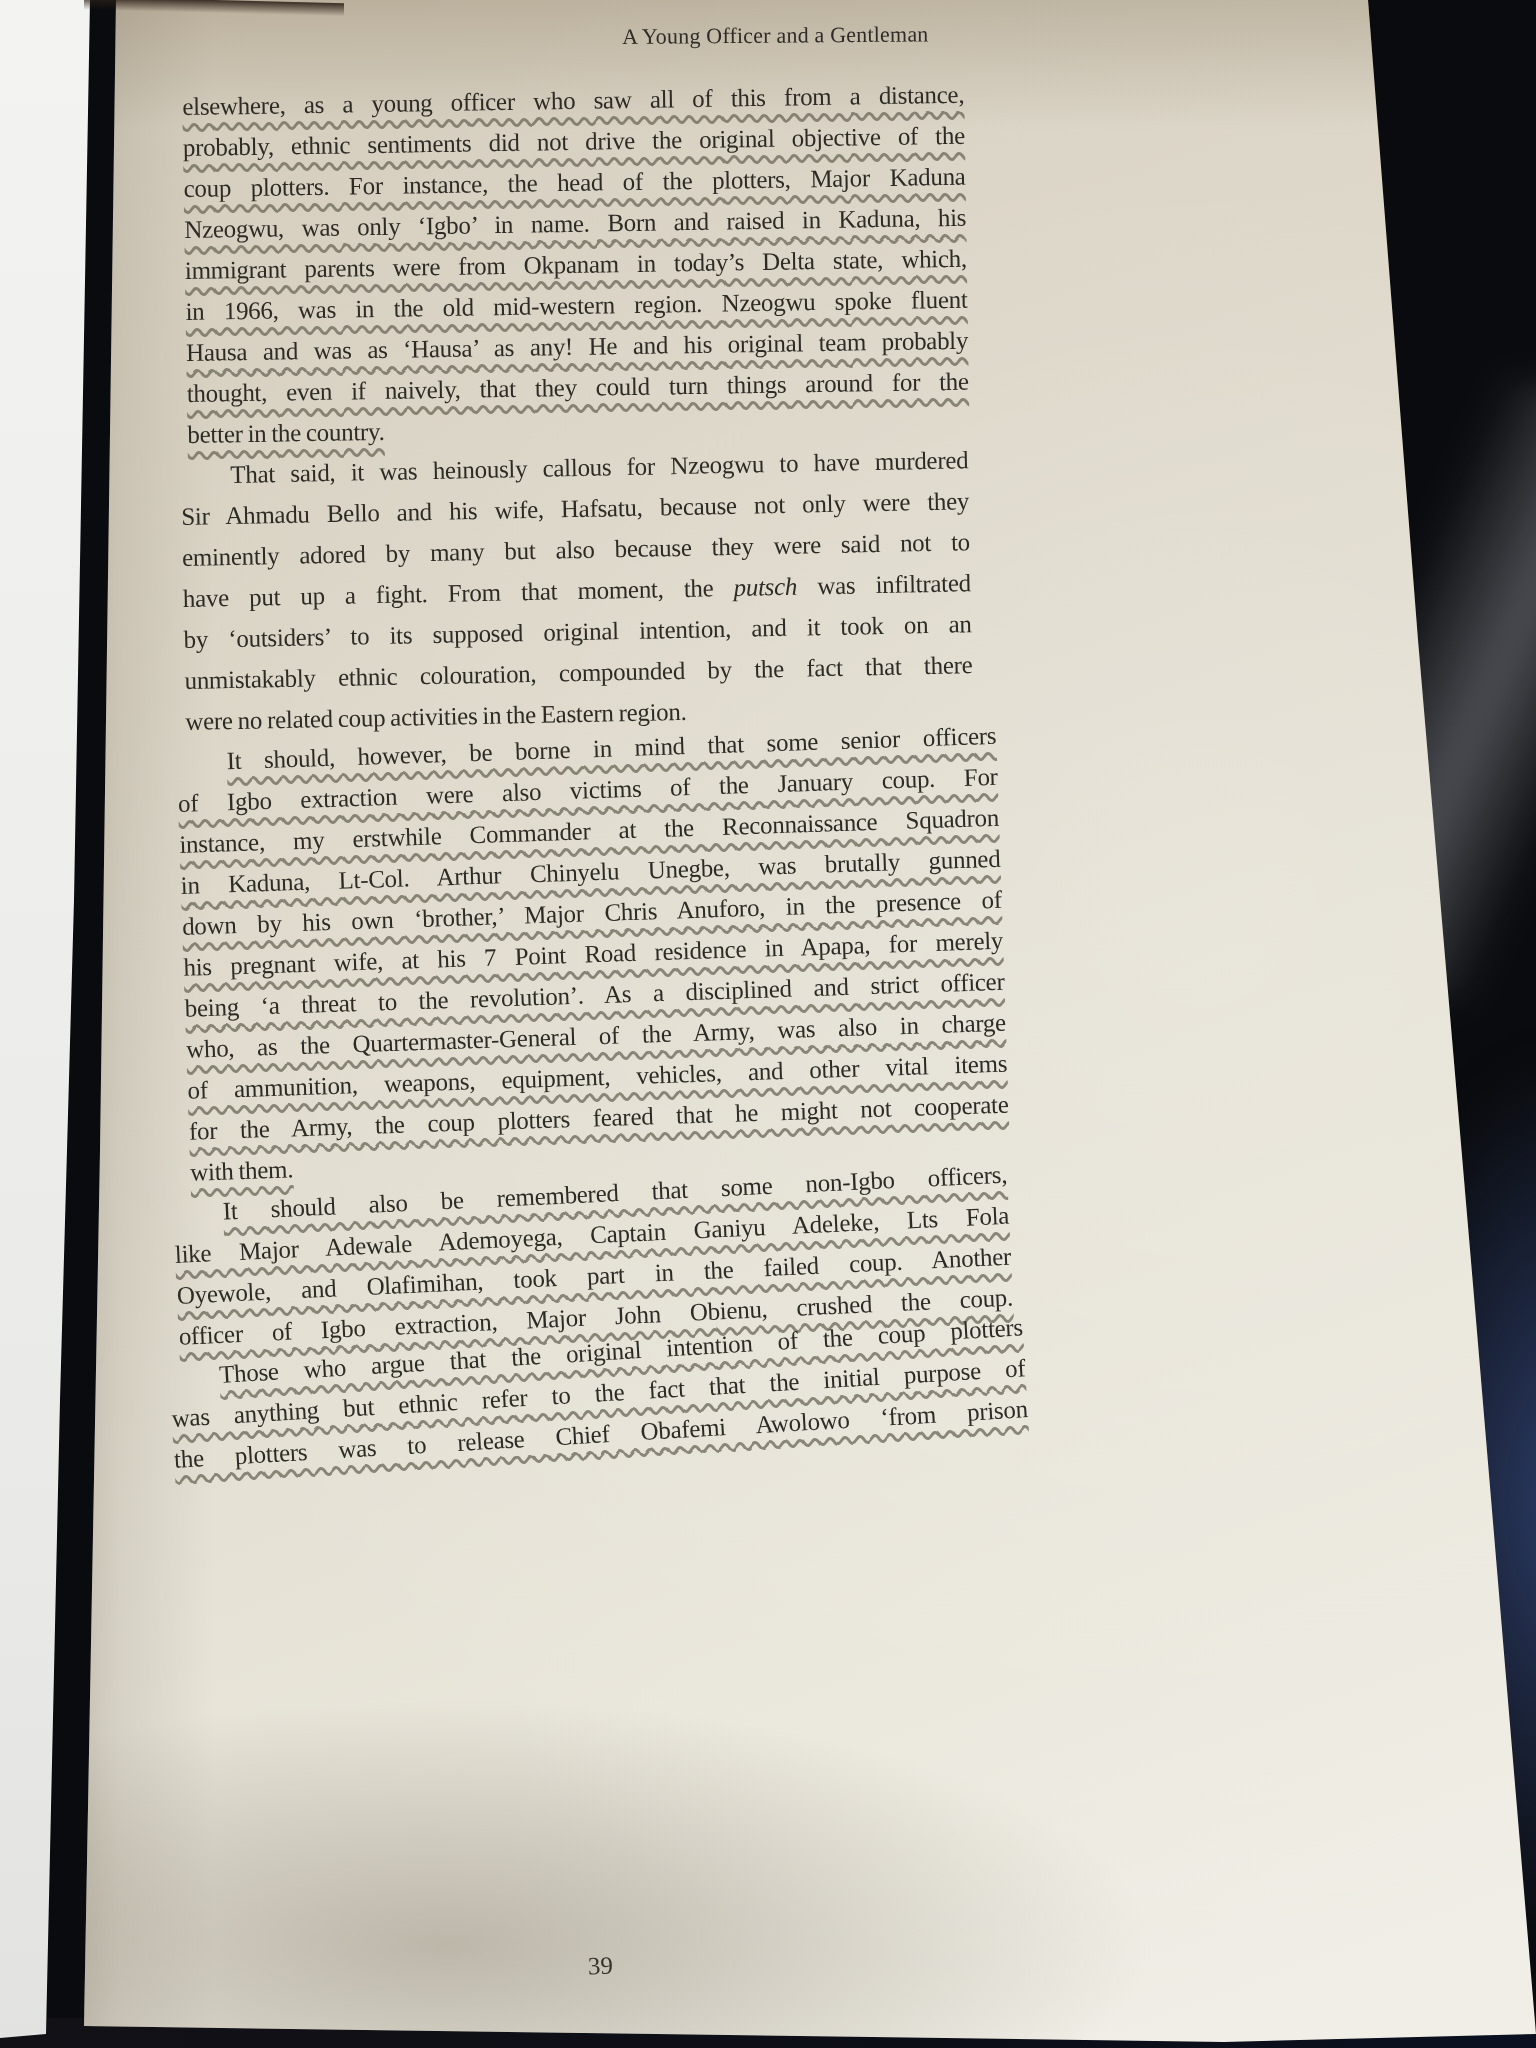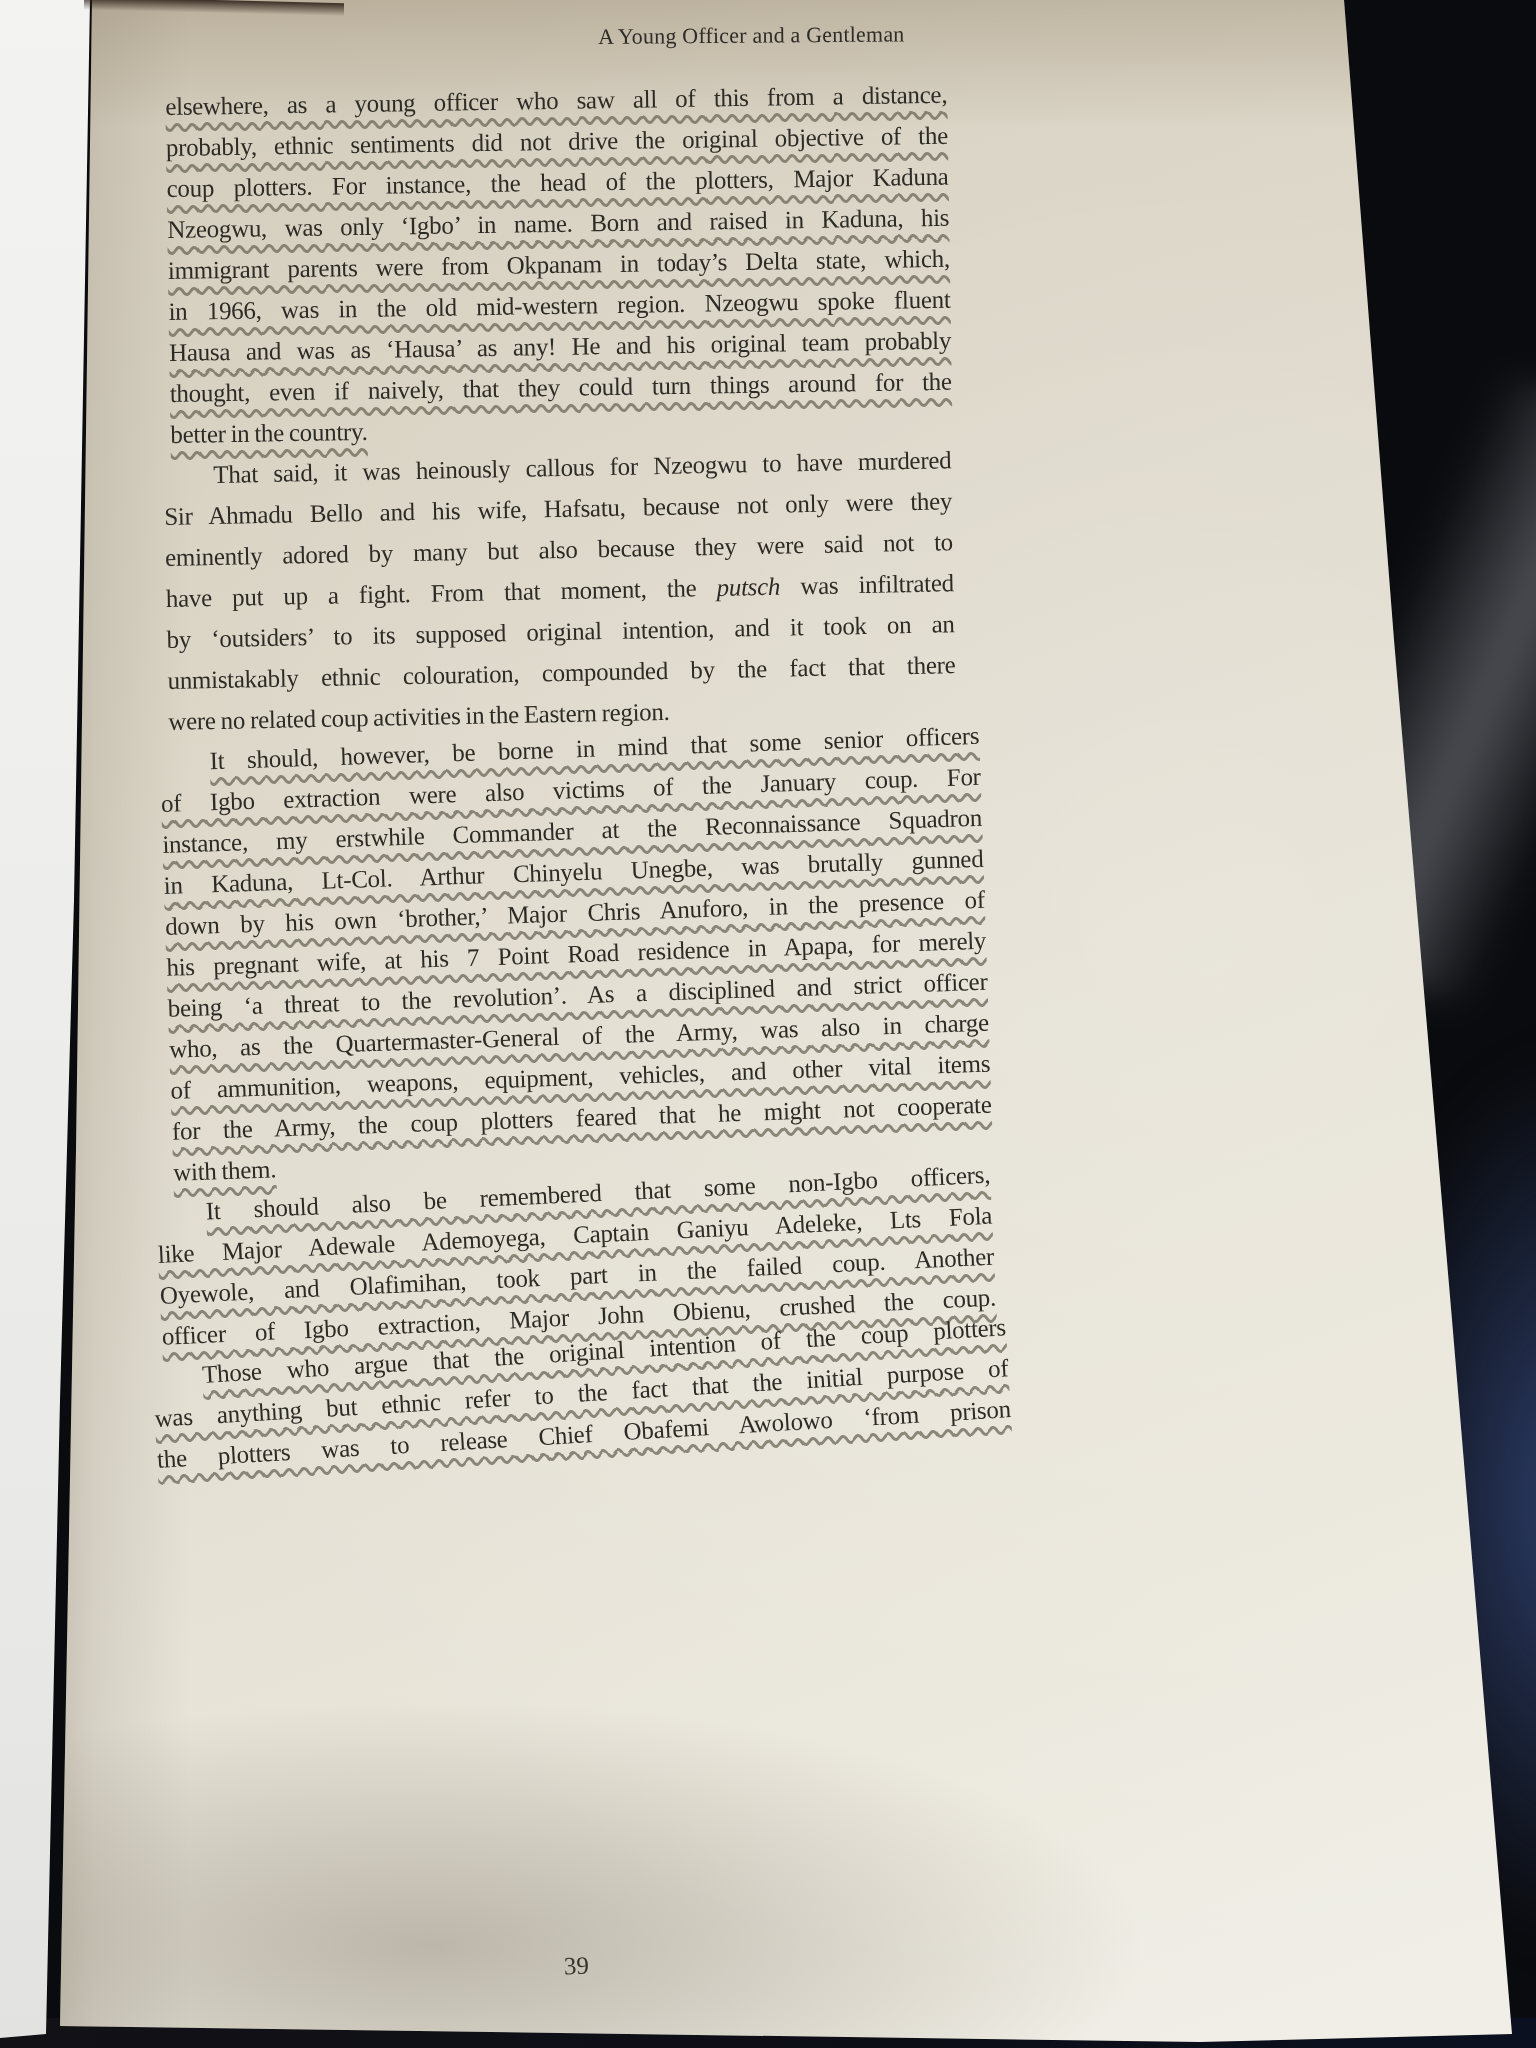--- a/index.html
+++ b/index.html
@@ -40,36 +40,37 @@
   .page{
     position:absolute;inset:0;
     clip-path:polygon(92px 0, 1344px 0, 1394px 640px, 1452px 1320px, 1512px 2034px, 1200px 2042px, 60px 2026px, 76px 1150px);
     background:
       radial-gradient(120% 90% at 78% 45%, rgba(255,255,255,0.22), rgba(255,255,255,0) 62%),
       linear-gradient(to right, rgba(92,82,62,0.38) 0px, rgba(92,82,62,0.12) 95px, rgba(92,82,62,0) 190px),
       linear-gradient(to bottom, rgba(118,98,68,0.28) 0px, rgba(118,98,68,0) 130px),
       radial-gradient(62% 16% at 28% 95%, rgba(88,78,58,0.32), rgba(88,78,58,0) 75%),
       linear-gradient(160deg,#d4cdbd 0%,#dbd5c6 28%,#e3dfd2 55%,#eae7dc 78%,#f0eee6 95%);
     z-index:4;
+    margin-left:24px;
   }
   .top-edge-shadow{
     position:absolute;left:84px;top:0;width:260px;height:13px;
     background:linear-gradient(to bottom, rgba(44,32,24,.9), rgba(44,32,24,0));
     transform:skewY(1.4deg);
     z-index:6;
   }
   
   .running-header{
     position:absolute;left:598px;top:24px;
     font-size:22px;color:#2e2c28;letter-spacing:.2px;
     transform:rotate(-0.5deg);transform-origin:0 0;
     white-space:nowrap;z-index:5;
   }
   .text-block{
-    position:absolute;left:165px;top:86px;width:870px;z-index:5;
+    position:absolute;left:158px;top:86px;width:870px;z-index:5;
     color:#2d2b26;
   }
   .para{transform-origin:0 0;}
   .p1{width:782px;transform:rotate(-0.9deg);}
   .p2{width:788px;margin-left:-2px;transform:rotate(-1.15deg);}
   .p3{width:820px;margin-left:-6px;transform:rotate(-1.9deg);}
   .p4{width:835px;margin-left:-10px;transform:rotate(-2.7deg);}
   .p5{width:855px;margin-left:-14px;transform:rotate(-3.4deg);}
   .ln{
     font-size:25px;line-height:41px;height:41px;

